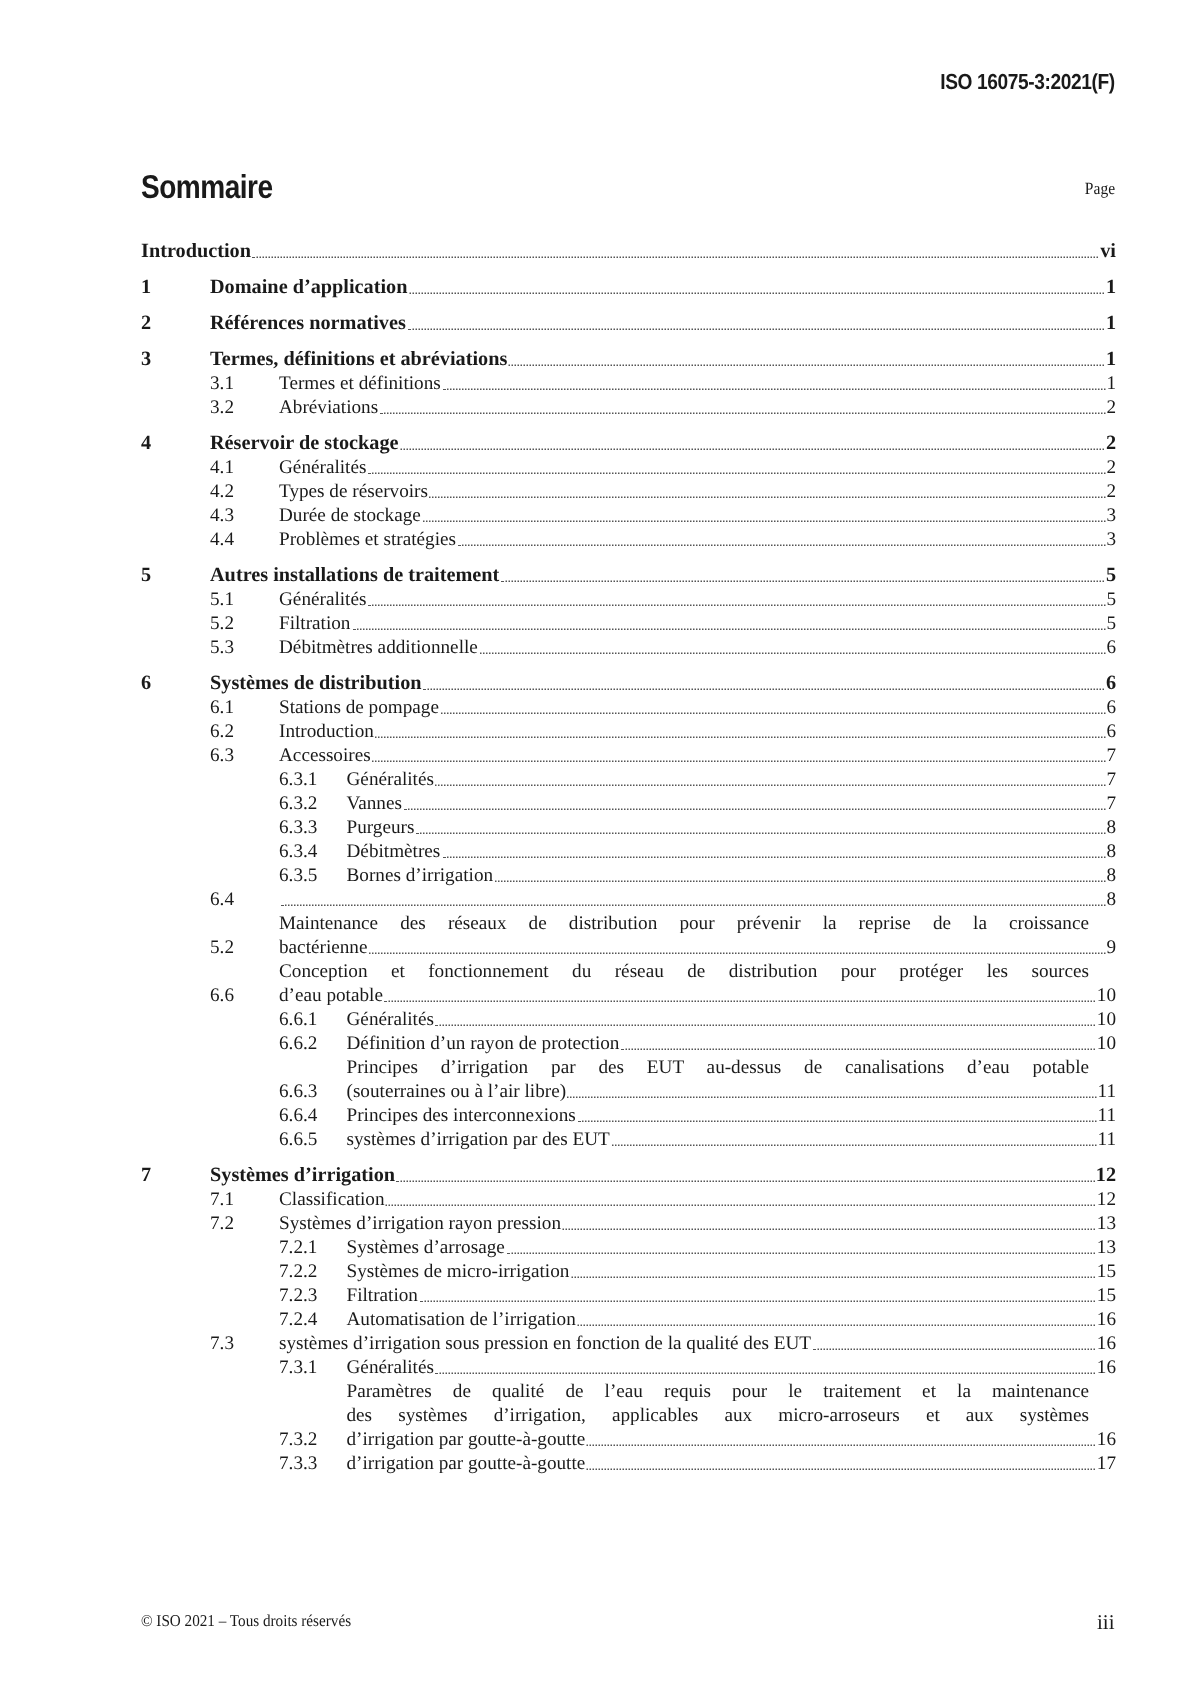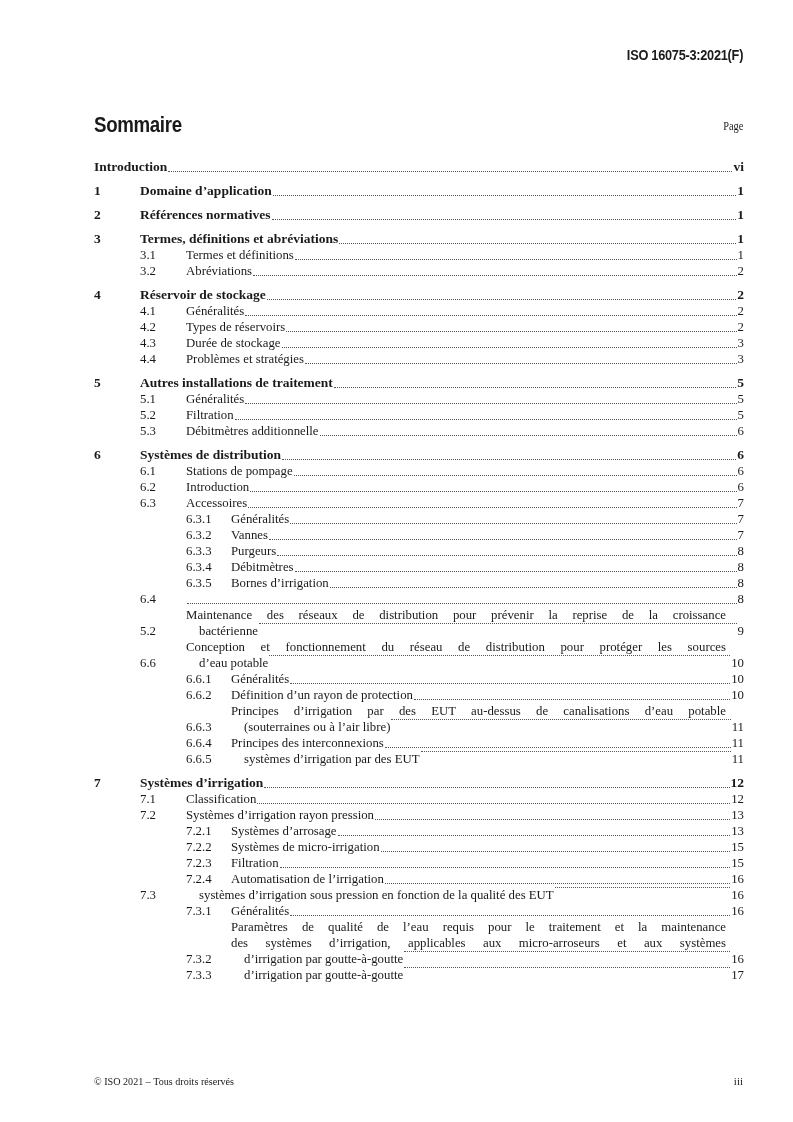--- a/index.html
+++ b/index.html
@@ -37,27 +37,27 @@
     .row .pg { flex: 0 0 auto; text-align: right; }
     .lvl0 { font-weight: bold; font-size: 13.5px; line-height: 16px; margin-top: 6px; }
     .lvl1 { font-weight: bold; font-size: 13.5px; line-height: 16px; margin-top: 8px; }
     .lvl1 .num { width: 46px; }
     .lvl2 { font-size: 12.8px; line-height: 16px; margin-top: 0px; }
     .lvl2 .num { width: 46px; margin-left: 46px; }
     .lvl3 { font-size: 12.8px; line-height: 16px; }
     .lvl3 .num { width: 45px; margin-left: 92px; }
     .multi .text { display: block; }
     .multi .label { display: inline; }
-    .multi .tail { display: flex; align-items: flex-start; margin-left: 13px; }
+    .multi .tail { display: flex; align-items: flex-end; }
     .footer-left {
       position: absolute; top: 1075px; left: 94px; font-size: 11px;
       transform: scaleX(0.92); transform-origin: left center;
     }
     .footer-right {
-      position: absolute; top: 1075px; right: 50px; font-size: 11px;
+      position: absolute; top: 1075px; right: 50px; font-size: 14px;
     }
   </style>
 </head>
 <body>
 
 <div class="doc-id">ISO 16075-3:2021(F)</div>
 <div class="title">Sommaire</div>
 <div class="page-label">Page</div>
 
 <div class="toc" id="toc">

